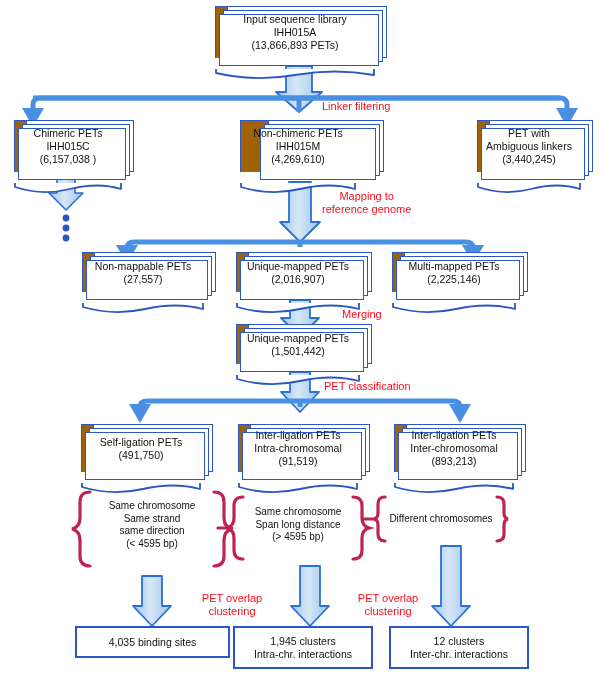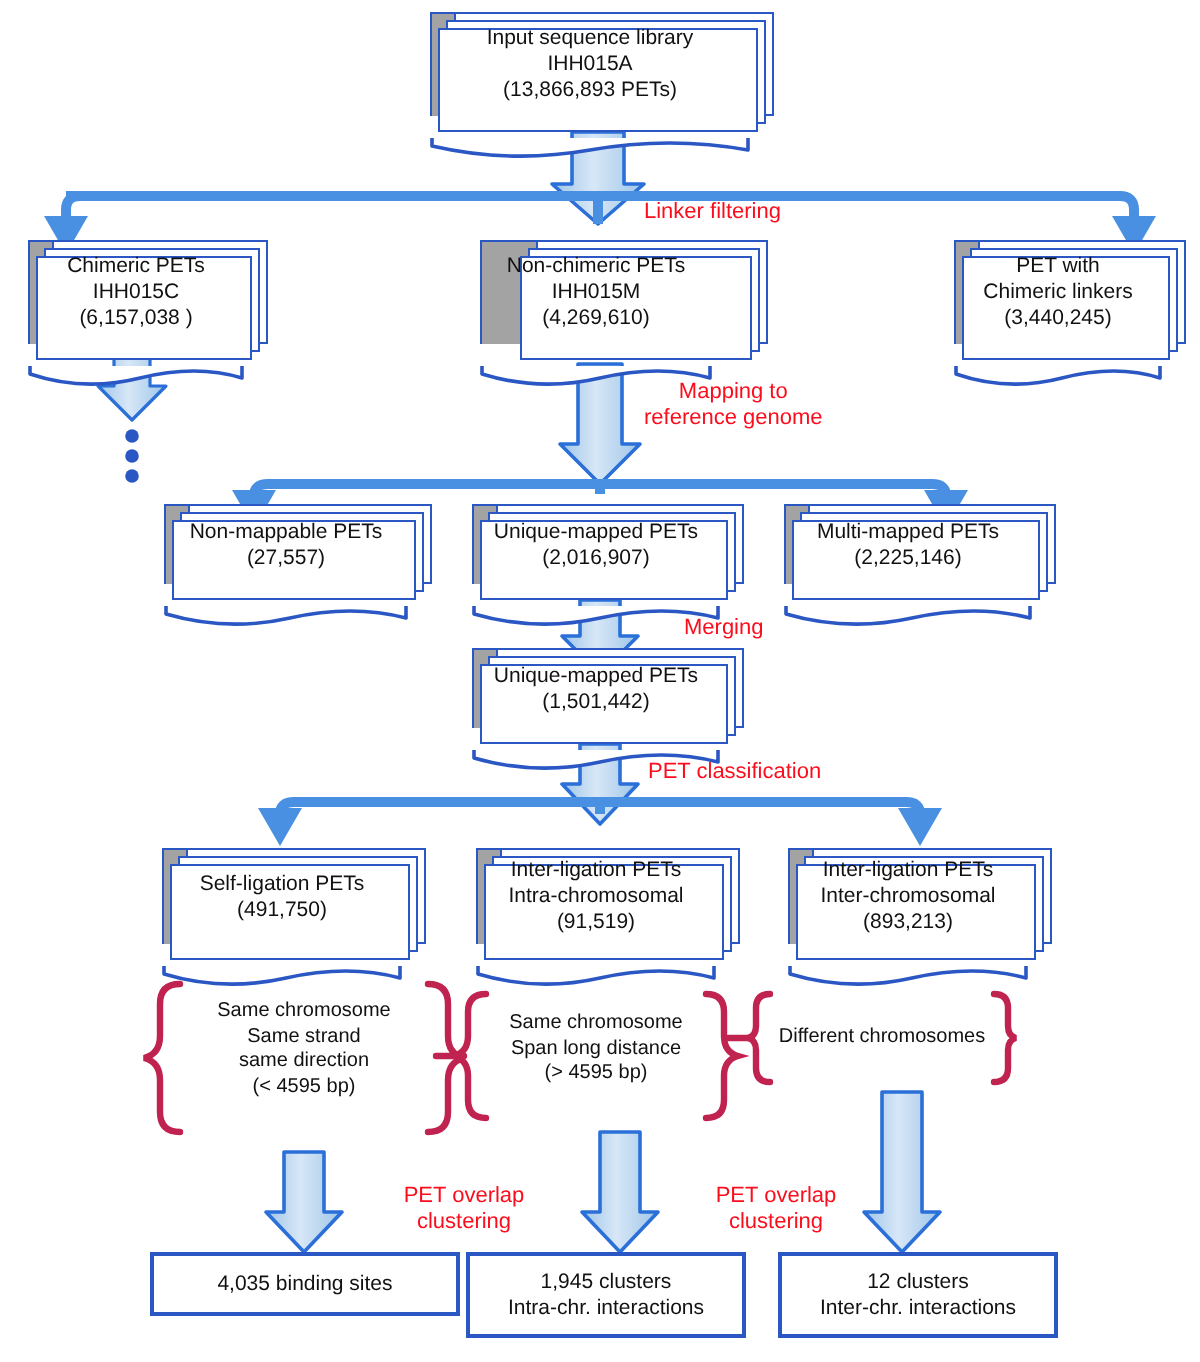--- a/index.html
+++ b/index.html
@@ -24,21 +24,21 @@
     position:absolute;
     background:#ffffff;
     border:1.6px solid #2b57c4;
     box-sizing:border-box;
   }
   .doc .s3{right:0;top:0;}
   .doc .s2{right:4px;top:4px;}
   .doc .s1{right:8px;top:8px;}
   .doc .front{
     left:0;top:12px;
-    background:#a3a3a3;
+    background:#a16207;
     border:1.8px solid #2b57c4;
     box-sizing:border-box;
     display:flex;align-items:center;justify-content:center;
     text-align:center;
   }
   .doc .wave{position:absolute;left:0;}
   .doc .txt{
     position:relative;
     z-index:3;
     font-size:10.5px;
@@ -222,21 +222,21 @@
     </svg>
   </div>
 
   <div class="doc" style="left:477px;top:120px;width:116px;height:64px;">
     <div class="sheet s3" style="width:104px;height:52px;"></div>
     <div class="sheet s2" style="width:104px;height:52px;"></div>
     <div class="sheet s1" style="width:104px;height:52px;"></div>
     <div class="front" style="width:104px;height:52px;border-bottom:none;justify-content:center;">
       <div class="txt">
         <span class="ln">PET with</span>
-        <span class="ln">Chimeric linkers</span>
+        <span class="ln">Ambiguous linkers</span>
         <span class="ln">(3,440,245)</span>
       </div>
     </div>
     <svg class="wave" style="top:62px;" width="108" height="14" viewBox="0 0 108 14">
       <path d="M1 1 L1 5 Q27 14 54 7 Q81 0 103 7 L103 1" fill="#fff" stroke="#2b57c4" stroke-width="1.8" stroke-linejoin="round"></path>
     </svg>
   </div>
 
   <div class="doc" style="left:82px;top:252px;width:134px;height:54px;">
     <div class="sheet s3" style="width:122px;height:40px;"></div>

